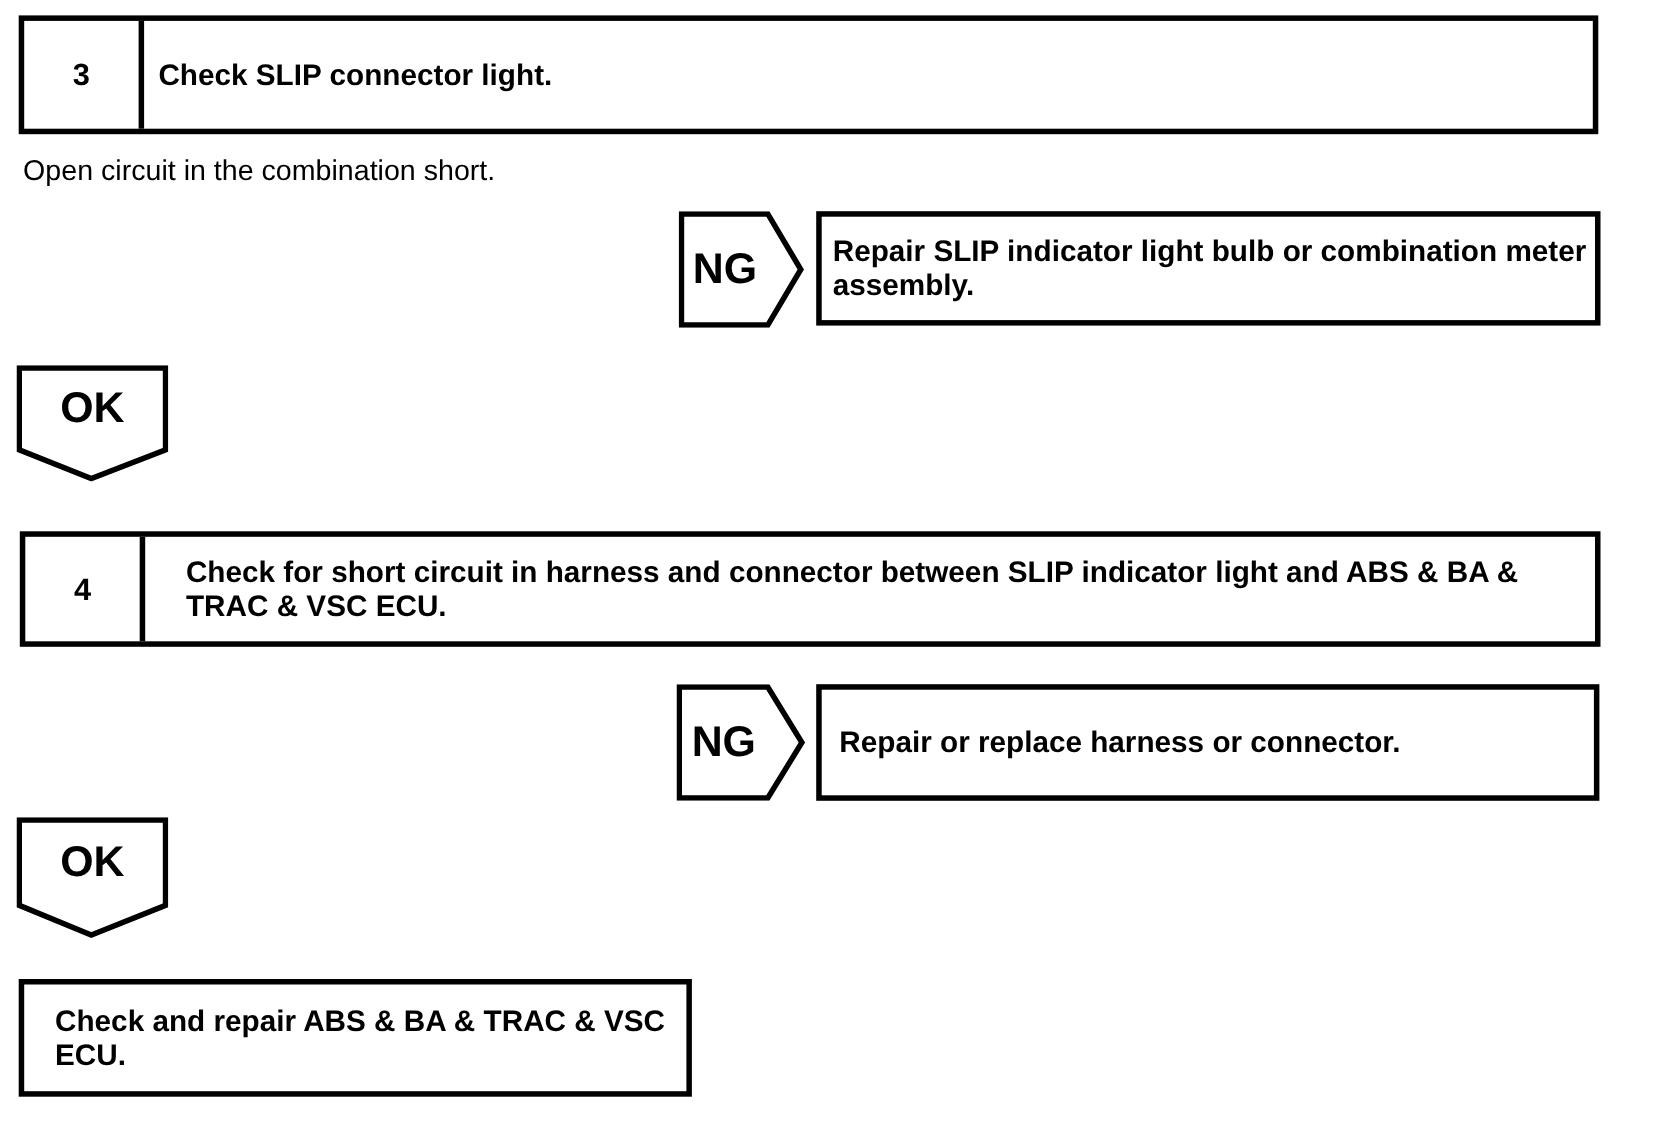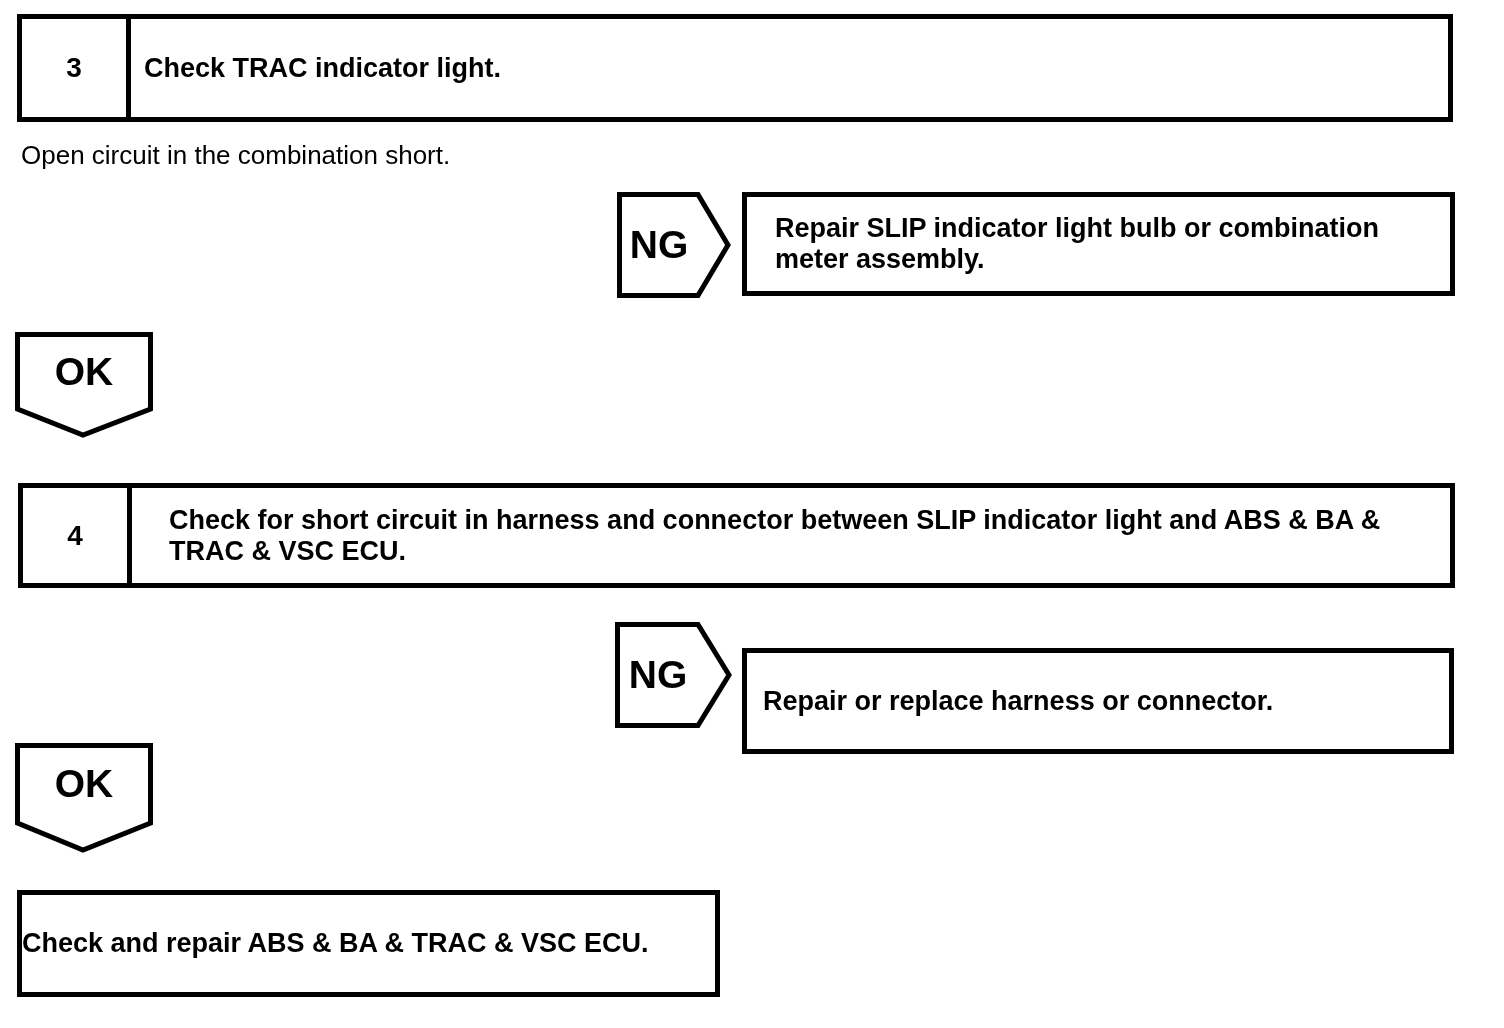--- a/index.html
+++ b/index.html
@@ -72,34 +72,34 @@
   }
 </style>
 </head>
 <body>
 
 <div class="page">
 
   <div class="abs step-box" style="left:17px; top:14px; width:1436px; height:108px;">
     <div class="step-num">3</div>
     <div class="step-title">
-      <span>Check TRAC indicator light.</span>
+      <span>Check SLIP connector light.</span>
     </div>
   </div>
 
   <div class="abs lead-text" style="left:21px; top:140px; width:700px;">Open circuit in the combination short.</div>
 
   <div class="penta" style="left:617px; top:192px; width:114px; height:106px;">
     <svg width="114" height="106" viewBox="0 0 114 106">
       <polygon points="2.5,2.5 81,2.5 111,53 81,103.5 2.5,103.5" fill="#ffffff" stroke="#000000" stroke-width="5"></polygon>
     </svg>
     <div class="plabel" style="left:0; top:0; width:84px; height:106px;">NG</div>
   </div>
 
-  <div class="abs action-box" style="left:742px; top:192px; width:713px; height:104px; padding-left:28px;">
+  <div class="abs action-box" style="left:742px; top:192px; width:713px; height:104px; padding-left:10px;">
     <span style="max-width:692px;">Repair SLIP indicator light bulb or combination meter assembly.</span>
   </div>
 
   <div class="penta" style="left:15px; top:332px; width:138px; height:106px;">
     <svg width="138" height="106" viewBox="0 0 138 106">
       <polygon points="2.5,2.5 135.5,2.5 135.5,77 68,103 2.5,77" fill="#ffffff" stroke="#000000" stroke-width="5"></polygon>
     </svg>
     <div class="plabel" style="left:0; top:0; width:138px; height:79px;">OK</div>
   </div>
 
@@ -110,28 +110,28 @@
     </div>
   </div>
 
   <div class="penta" style="left:615px; top:622px; width:117px; height:106px;">
     <svg width="117" height="106" viewBox="0 0 117 106">
       <polygon points="2.5,2.5 83,2.5 114,53 83,103.5 2.5,103.5" fill="#ffffff" stroke="#000000" stroke-width="5"></polygon>
     </svg>
     <div class="plabel" style="left:0; top:0; width:86px; height:106px;">NG</div>
   </div>
 
-  <div class="abs action-box" style="left:742px; top:648px; width:712px; height:106px; padding-left:16px;">
+  <div class="abs action-box" style="left:742px; top:622px; width:712px; height:106px; padding-left:16px;">
     <span style="max-width:680px;">Repair or replace harness or connector.</span>
   </div>
 
   <div class="penta" style="left:15px; top:743px; width:138px; height:110px;">
     <svg width="138" height="110" viewBox="0 0 138 110">
       <polygon points="2.5,2.5 135.5,2.5 135.5,80 68,107 2.5,80" fill="#ffffff" stroke="#000000" stroke-width="5"></polygon>
     </svg>
     <div class="plabel" style="left:0; top:0; width:138px; height:82px;">OK</div>
   </div>
 
-  <div class="abs action-box" style="left:17px; top:890px; width:703px; height:107px; ">
+  <div class="abs action-box" style="left:17px; top:890px; width:612px; height:107px; padding-left:28px;">
     <span style="max-width:645px;">Check and repair ABS &amp; BA &amp; TRAC &amp; VSC ECU.</span>
   </div>
 
 </div>
 
 </body></html>

